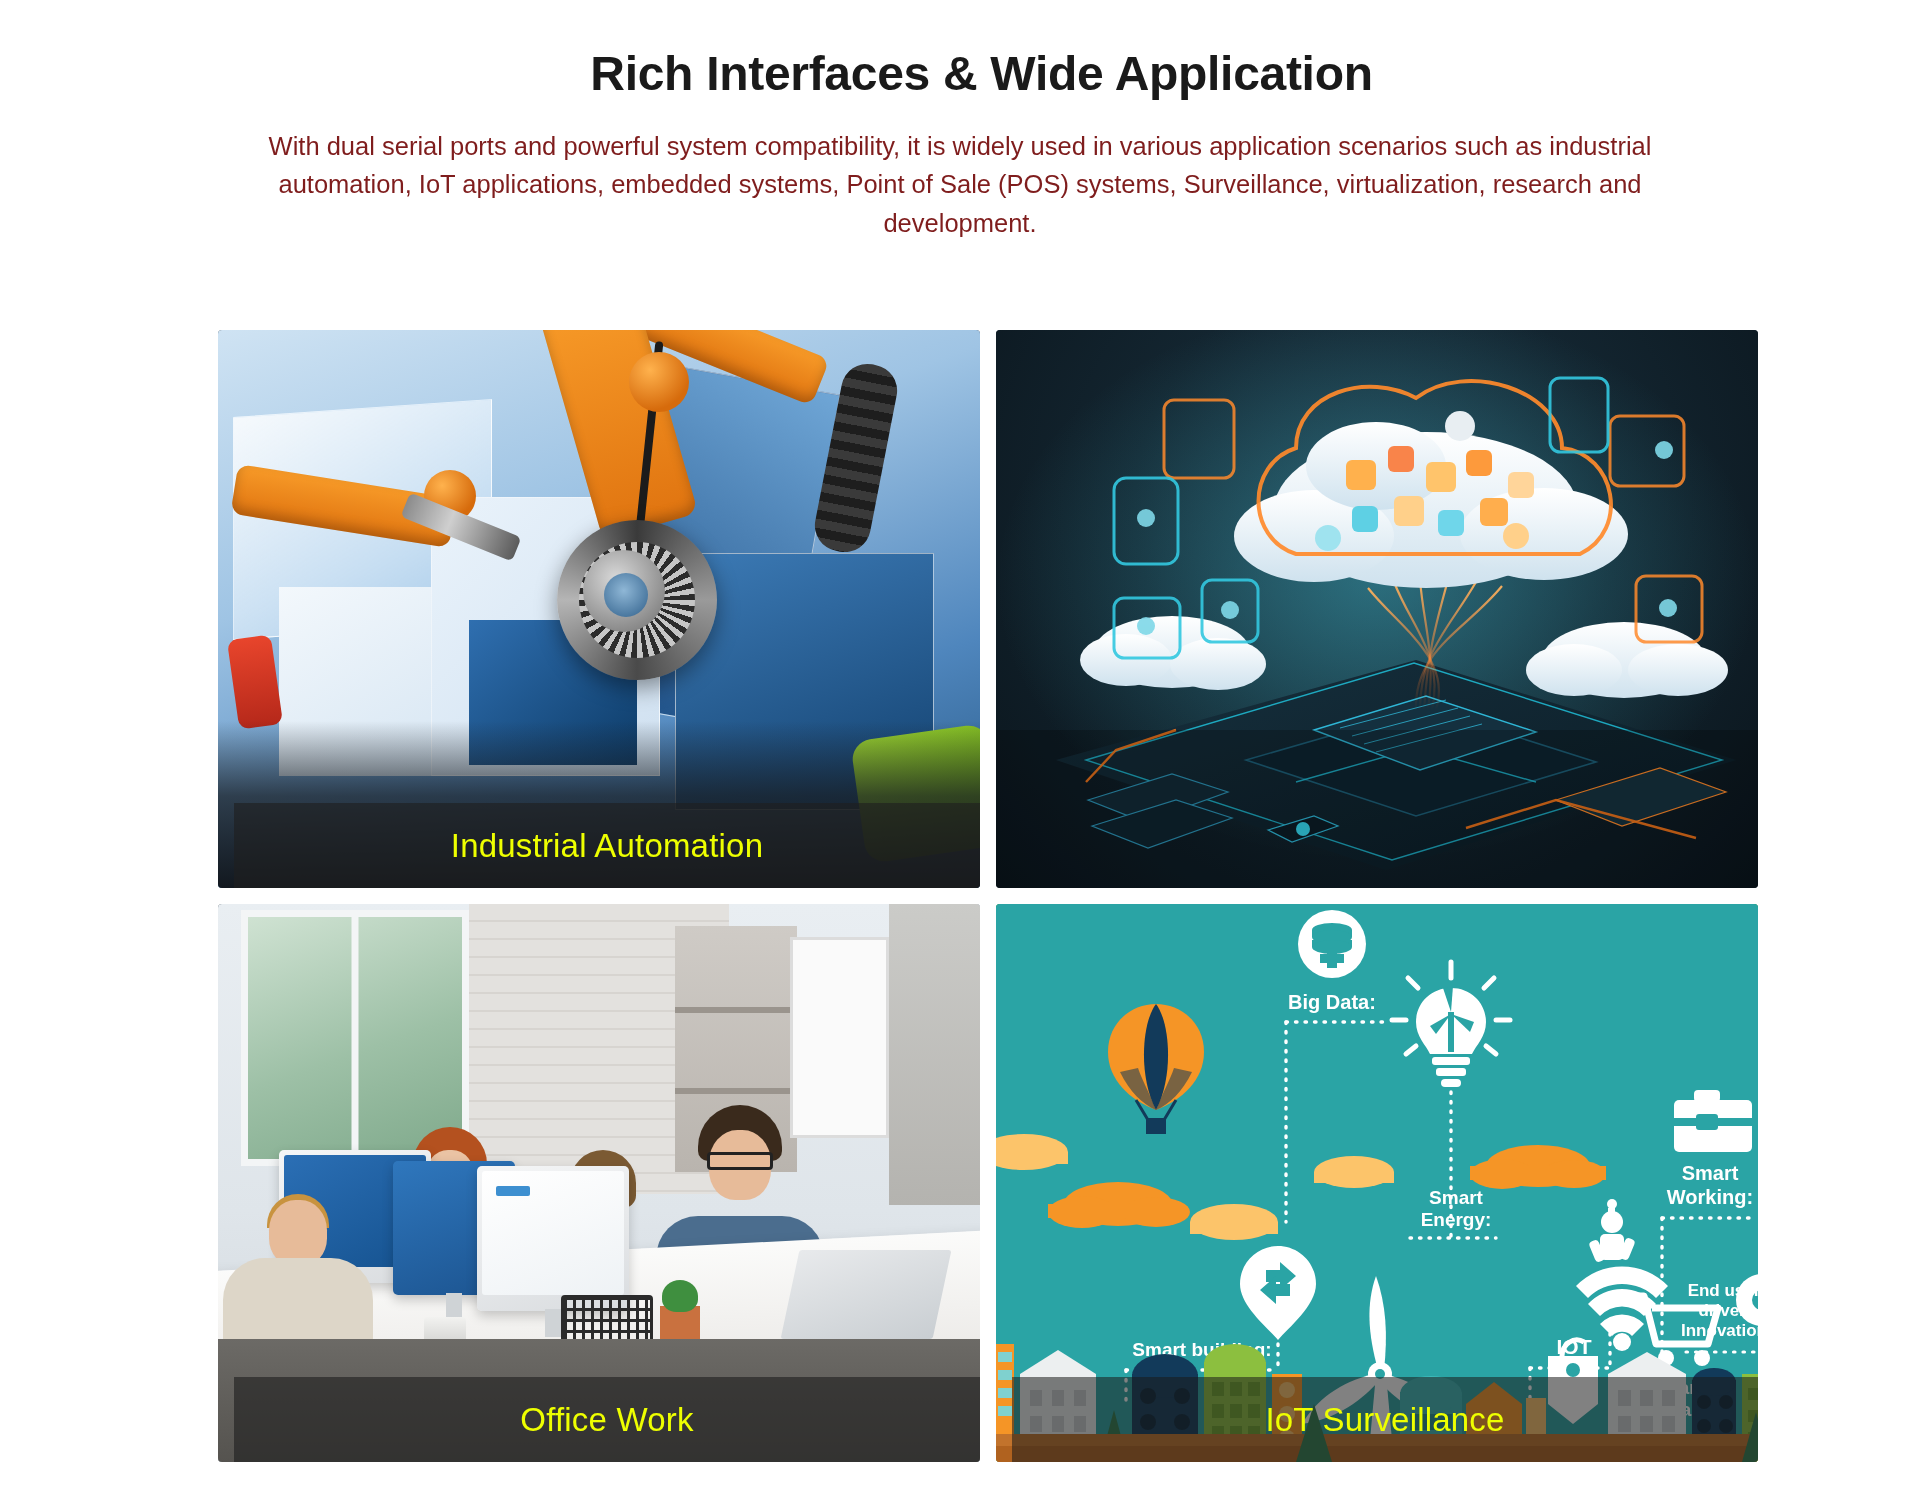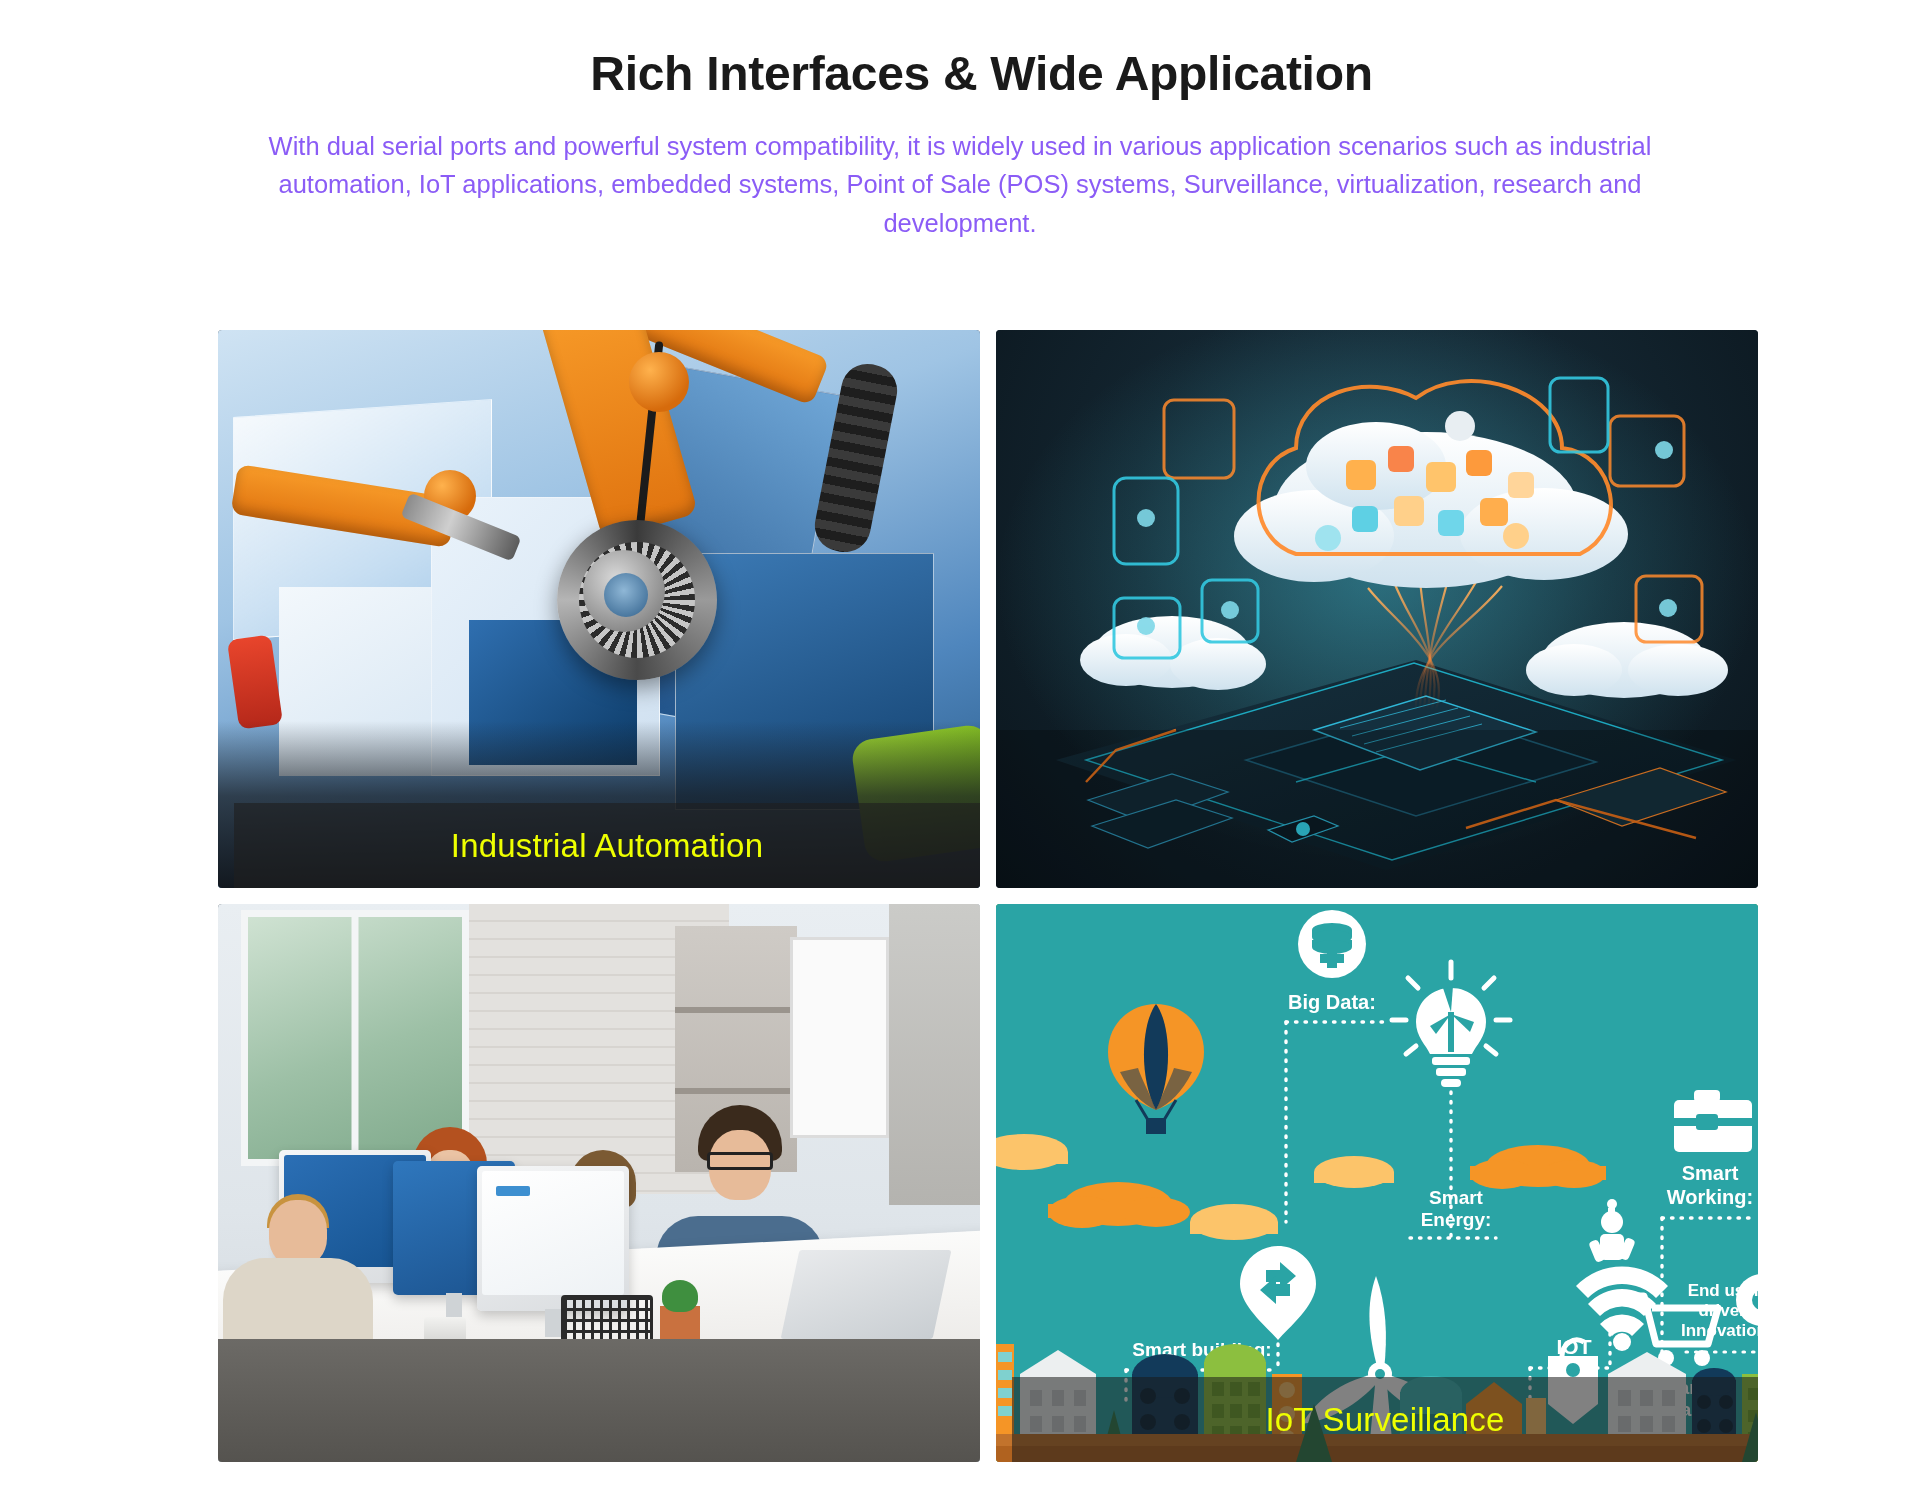--- a/index.html
+++ b/index.html
@@ -12,21 +12,21 @@
   .page { width: 1920px; height: 1500px; position: relative; background:#fff; }
 
   
   .header { padding-top: 46px; text-align: center; }
   .page-title {
     font-size: 48px; font-weight: 700; color: #1a1a1a;
     letter-spacing: -0.3px; line-height: 1.15; padding-left: 43px;
   }
   .page-subtitle {
     margin: 26px auto 0; width: 1510px;
-    font-size: 25.5px; line-height: 1.50; color: #8b5cf6;
+    font-size: 25.5px; line-height: 1.50; color: #7f1d1d;
     font-weight: 400;
   }
 
   
   .grid {
     position: absolute; left: 218px; top: 330px;
     width: 1530px; height: 1130px;
     display: grid;
     grid-template-columns: 762px 762px;
     grid-template-rows: 558px 558px;
@@ -433,20 +433,23 @@
         <div class="laptop"></div>
         <div class="mug"></div>
         <div class="basket"></div>
         <div class="plant"></div>
         <div class="person p1">
             <div class="hair"></div>
             <div class="head"></div>
             <div class="body"></div>
           </div>
         <div class="darkfloor"></div>
+      </div>
+      <div class="caption-bar">
+        <span class="tile-caption">Office Work</span>
       </div>
     </div>
 
     <div class="tile tile-4">
       <div class="art t4">
         <svg viewBox="0 0 762 558" preserveAspectRatio="none" aria-hidden="true">
           <rect width="762" height="558" fill="#2aa4a5"></rect>
 
           <g fill="#f59526">
             <ellipse cx="122" cy="300" rx="54" ry="22"></ellipse>

